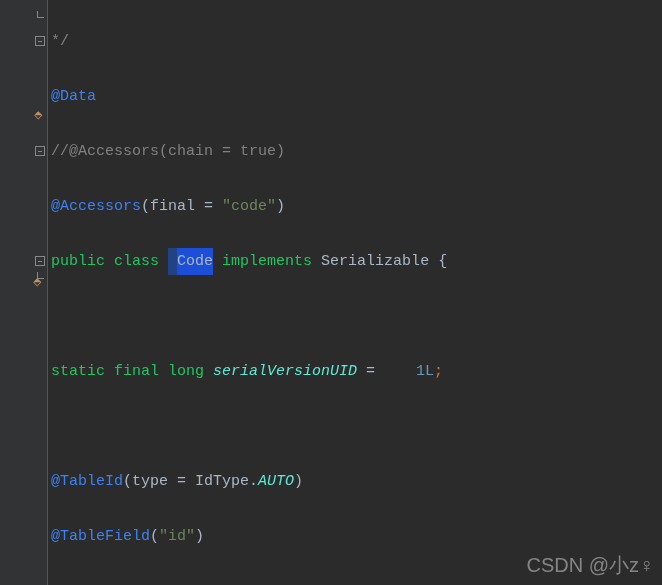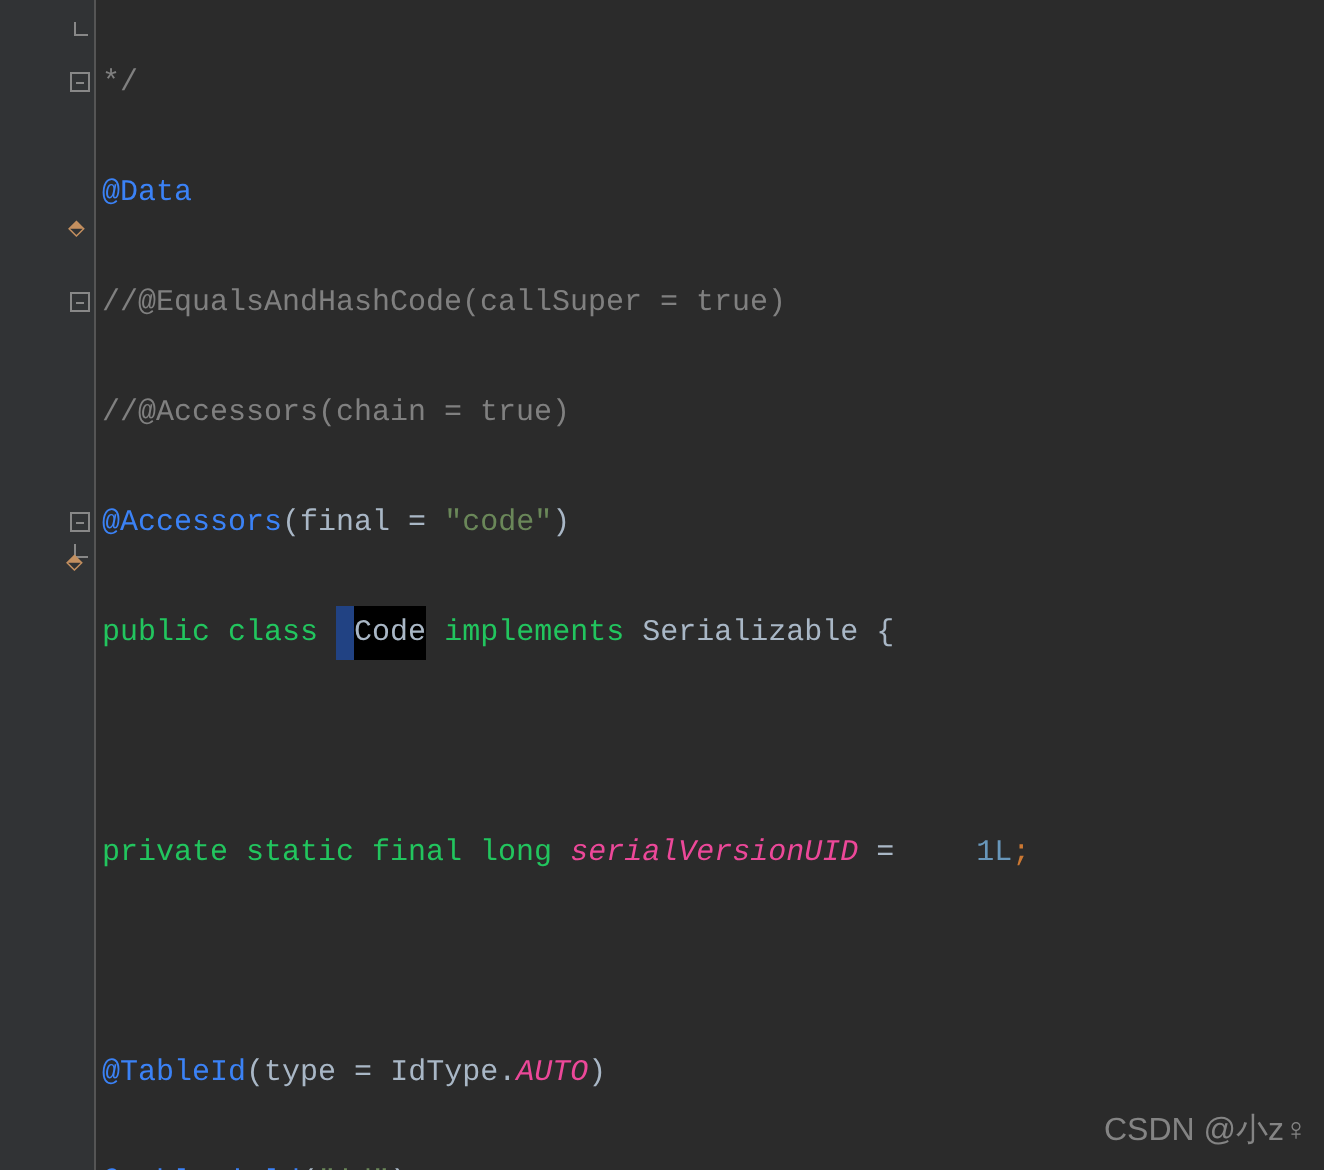--- a/index.html
+++ b/index.html
@@ -44,60 +44,59 @@
       top: 0;
       white-space: pre;
     }
     .line { height: 27.5px; display: flex; align-items: center; }
     .c-comment { color: #808080; }
     .c-annotation { color: #3b82f6; }
     .c-keyword { color: #22c55e; }
     .c-string { color: #6a8759; }
     .c-paren { color: #a9b7c6; }
     .c-class { color: #a9b7c6; }
-    .c-static { color: #ec4899; font-style: italic; }
+    .c-static { color: #5eead4; font-style: italic; }
     .c-number { color: #6897bb; margin-left: 32px; }
     .c-semi { color: #cc7832; }
     .c-ident { color: #a9b7c6; }
     .caret-box {
       background: #214283;
     }
-    .hl { background: #000000; }
+    .hl { background: #1d4ed8; }
     .watermark {
       position: absolute;
       right: 8px;
       bottom: 6px;
       color: #aaa;
-      font-size: 16px;
+      font-size: 20px;
       font-family: sans-serif;
       opacity: 0.7;
     }
   </style>
 </head>
 <body>
 
 <div class="gutter">
   <div class="gutter-icon fold-end" style="top:8px"></div>
   <div class="gutter-icon fold-minus" style="top:35px"></div>
   <div class="override-mark" style="top:102px">⬘</div>
   <div class="gutter-icon fold-minus" style="top:145px"></div>
   <div class="gutter-icon fold-minus" style="top:255px"></div>
   <div class="gutter-icon fold-end" style="top:269px"></div>
   <div class="override-mark" style="top:269px;left:33px">⬘</div>
 </div>
 
 <div class="code-area">
 <div class="line"><span class="c-comment">*/</span></div>
 <div class="line"><span class="c-annotation">@Data</span></div>
-<div class="line"><span class="c-comment">//@EqualsAndHashCode(callSuper = true)</span></div>
 <div class="line"><span class="c-comment">//@Accessors(chain = true)</span></div>
 <div class="line"><span class="c-annotation">@Accessors</span><span class="c-paren">(</span><span class="c-ident">final </span><span class="c-ident">= </span><span class="c-string">"code"</span><span class="c-paren">)</span></div>
 <div class="line"><span class="c-keyword">public </span><span class="c-keyword">class </span><span class="caret-box"> </span><span class="hl"><span class="c-class">Code</span></span><span> </span><span class="c-keyword">implements </span><span class="c-class">Serializable </span><span class="c-paren">{</span></div>
 <div class="line"></div>
-<div class="line">    <span class="c-keyword">private </span><span class="c-keyword">static </span><span class="c-keyword">final </span><span class="c-keyword">long </span><span class="c-static">serialVersionUID </span><span class="c-ident">= </span><span class="c-number">1L</span><span class="c-semi">;</span></div>
+<div class="line">    <span class="c-keyword">static </span><span class="c-keyword">final </span><span class="c-keyword">long </span><span class="c-static">serialVersionUID </span><span class="c-ident">= </span><span class="c-number">1L</span><span class="c-semi">;</span></div>
 <div class="line"></div>
 <div class="line">    <span class="c-annotation">@TableId</span><span class="c-paren">(</span><span class="c-ident">type </span><span class="c-ident">= </span><span class="c-ident">IdType</span><span class="c-ident">.</span><span class="c-static">AUTO</span><span class="c-paren">)</span></div>
 <div class="line">    <span class="c-annotation">@TableField</span><span class="c-paren">(</span><span class="c-string">"id"</span><span class="c-paren">)</span></div>
 
 
 
 
 
 
 

